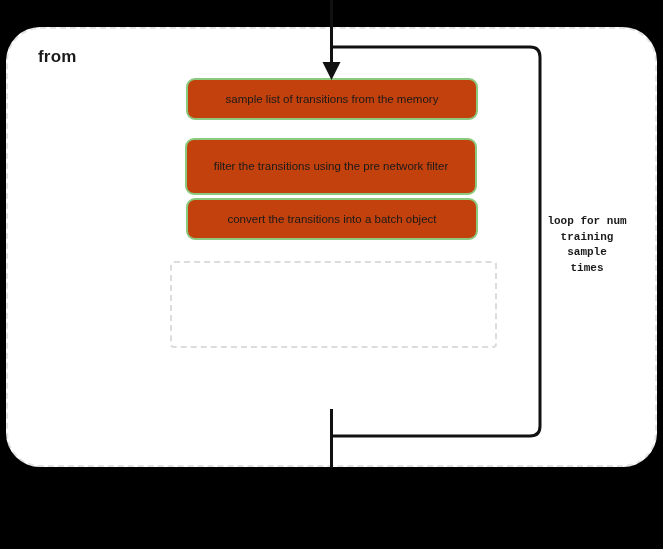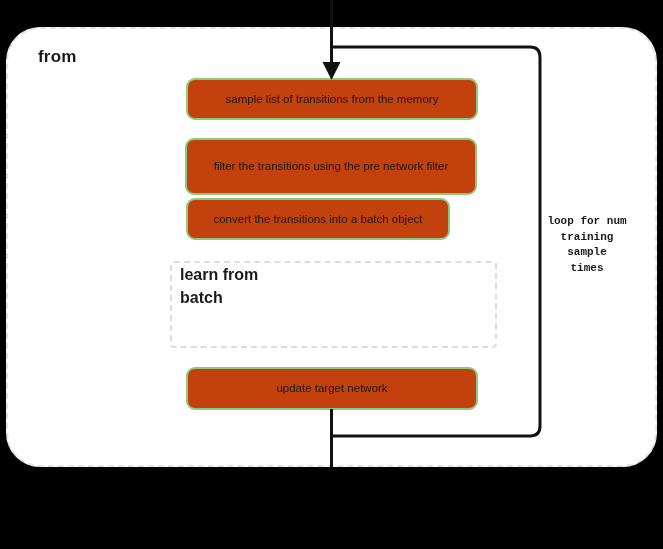--- a/index.html
+++ b/index.html
@@ -50,21 +50,21 @@
     align-items: center;
     justify-content: center;
     text-align: center;
     font-size: 11.5px;
     color: #1a1a1a;
     line-height: 1.3;
     padding: 0 10px;
   }
   #box-sample  { left: 186px; top: 78px;  width: 292px; height: 42px; }
   #box-filter  { left: 174px; top: 138px; width: 292px; height: 57px; margin-left: 11px; }
-  #box-convert { left: 186px; top: 198px; width: 264px; height: 42px; }
+  #box-convert { left: 186px; top: 198px; width: 292px; height: 42px; }
   #box-update  { left: 186px; top: 367px; width: 292px; height: 43px; }
 
   
   #learn-box {
     position: absolute;
     left: 170px;
     top: 261px;
     width: 327px;
     height: 87px;
     box-sizing: border-box;
@@ -116,23 +116,21 @@
 
   <div id="train-title">from</div>
 
   <div class="green-box" id="box-sample">sample list of transitions from the memory</div>
 
   <div class="green-box" id="box-filter">filter the transitions using the pre network filter</div>
 
   <div class="green-box" id="box-convert">convert the transitions into a batch object</div>
 
   <div id="learn-box"></div>
-  <div id="learn-title"><span>learn from</span><br><span>batch</span></div>
 
-  <div class="green-box" id="box-update">update target network</div>
 
   <svg id="connectors" viewBox="0 0 663 549" xmlns="http://www.w3.org/2000/svg">
 
     <path d="M331.5,0 L331.5,68" fill="none" stroke="#111111" stroke-width="3"></path>
     <polygon points="331.5,80 322.5,62 340.5,62" fill="#111111"></polygon>
 
     <path d="M331.5,47 L530,47 Q540,47 540,57 L540,426 Q540,436 530,436 L331.5,436" fill="none" stroke="#111111" stroke-width="3" stroke-linecap="butt"></path>
 
     <path d="M331.5,409 L331.5,468" fill="none" stroke="#111111" stroke-width="3"></path>
   </svg>

